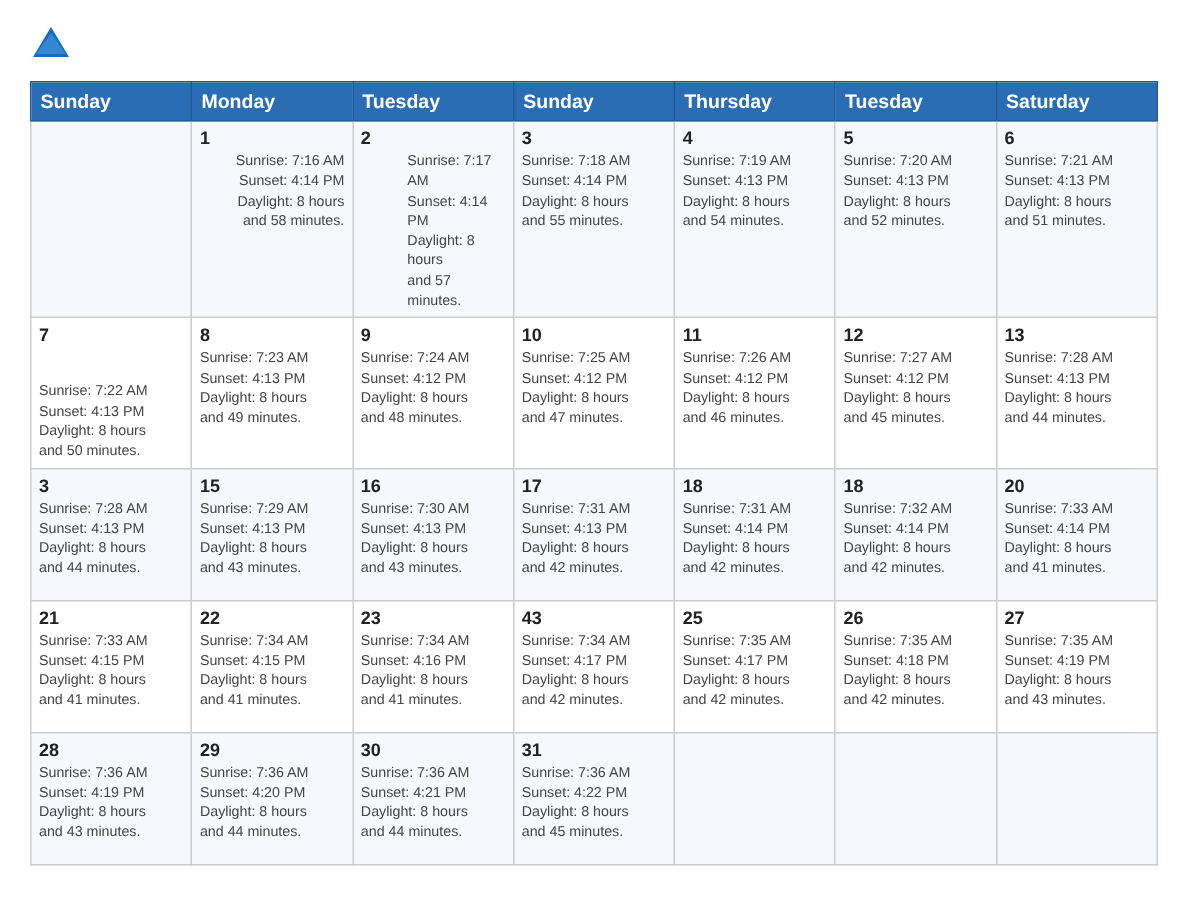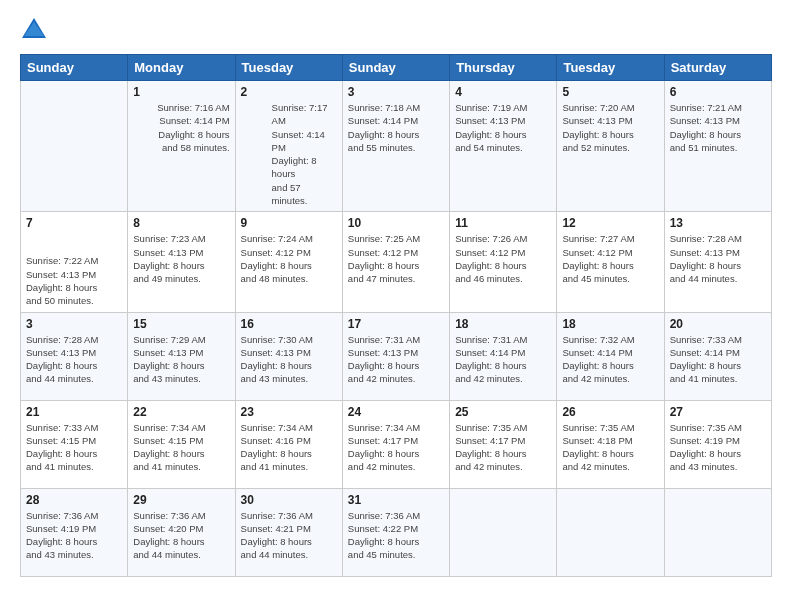--- a/index.html
+++ b/index.html
@@ -291,21 +291,21 @@
 and 41 minutes.</div>
           </td>
           <td>
             <span class="day-number">23</span>
             <div class="day-info" style="white-space: pre-line;">Sunrise: 7:34 AM
 Sunset: 4:16 PM
 Daylight: 8 hours
 and 41 minutes.</div>
           </td>
           <td>
-            <span class="day-number">24</span>
+            <span class="day-number">43</span>
             <div class="day-info" style="white-space: pre-line;">Sunrise: 7:34 AM
 Sunset: 4:17 PM
 Daylight: 8 hours
 and 42 minutes.</div>
           </td>
           <td>
             <span class="day-number">25</span>
             <div class="day-info" style="white-space: pre-line;">Sunrise: 7:35 AM
 Sunset: 4:17 PM
 Daylight: 8 hours

